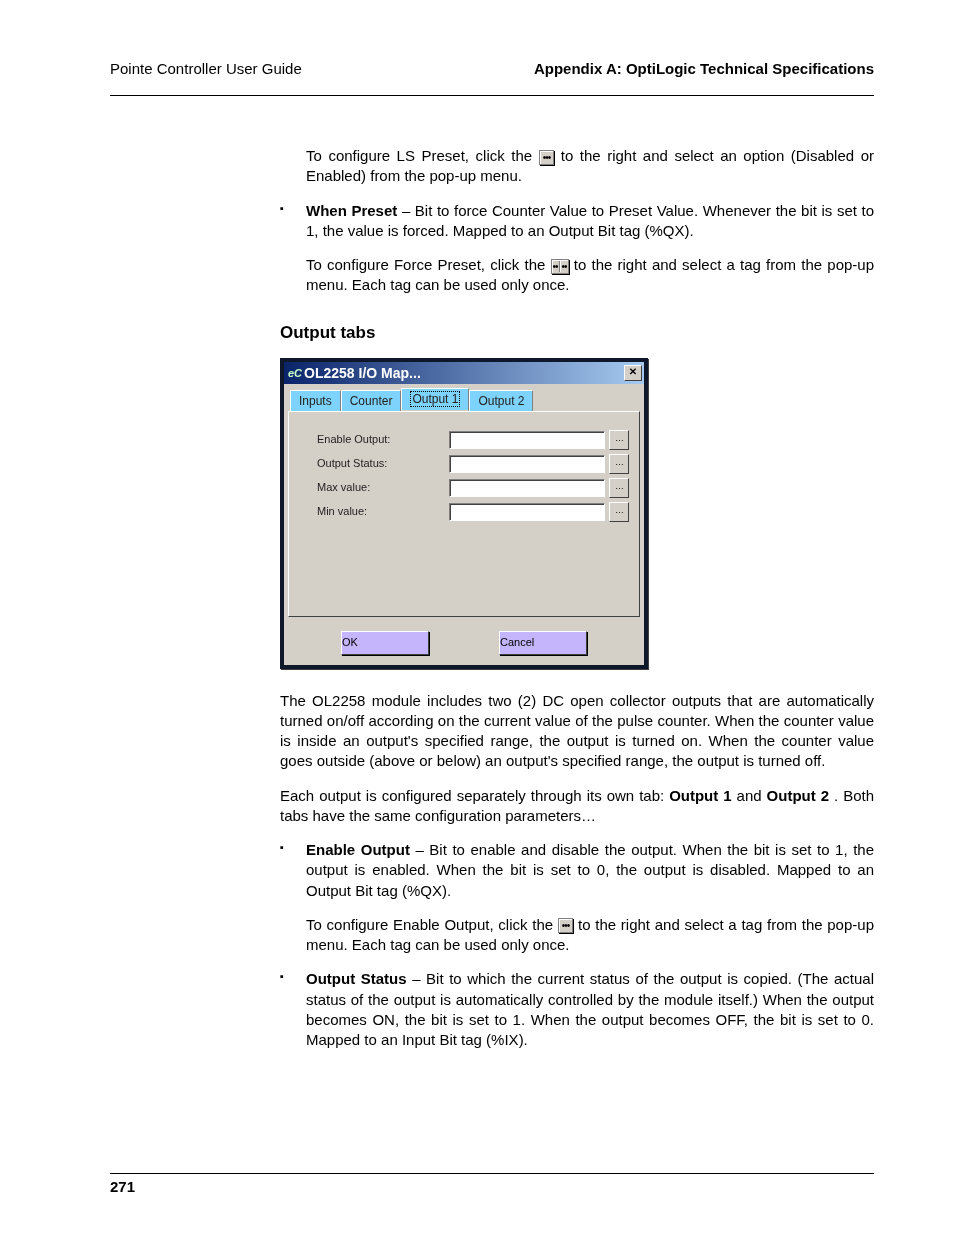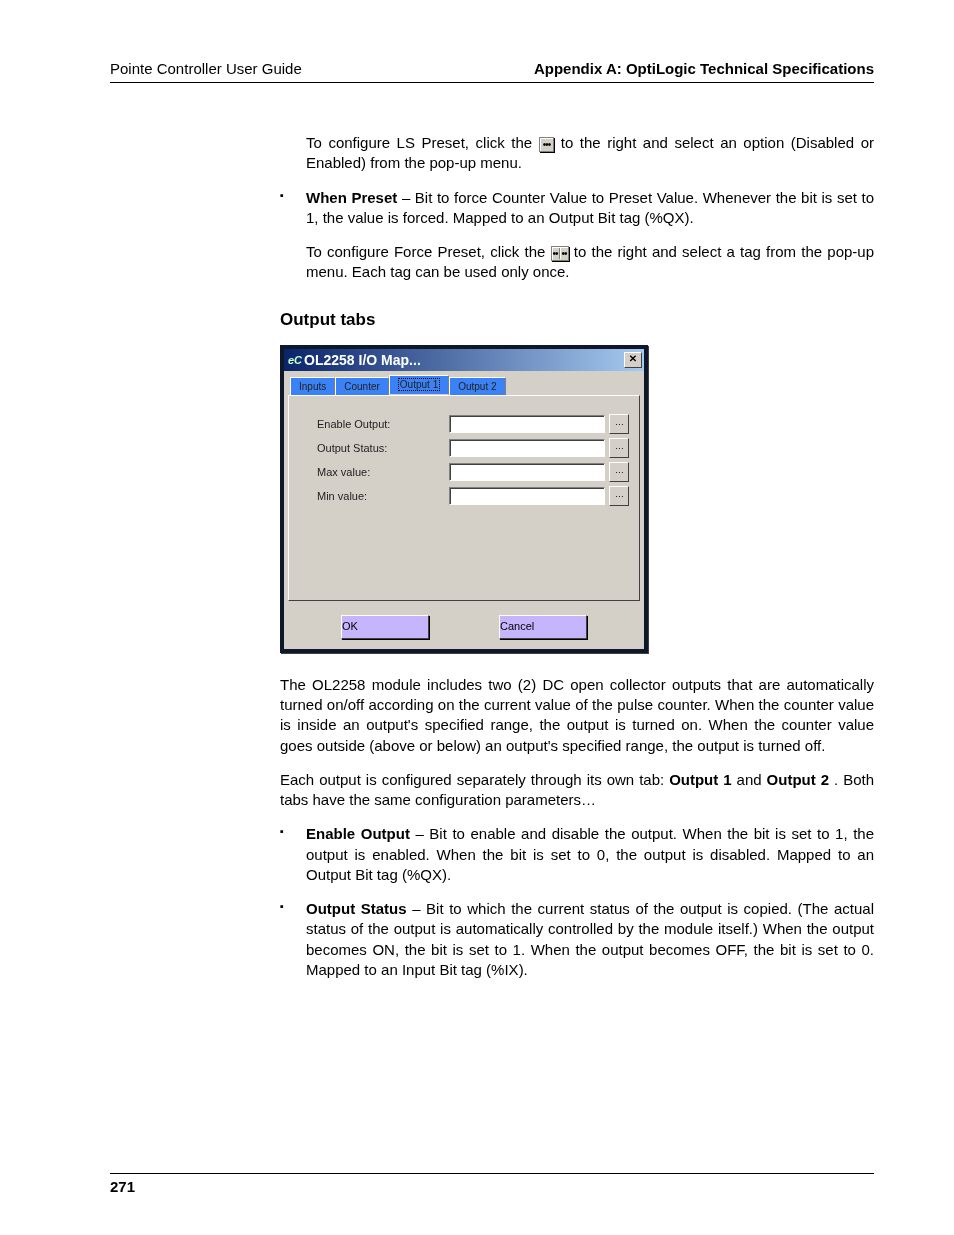--- a/index.html
+++ b/index.html
@@ -15,21 +15,21 @@
     position: relative;
     box-sizing: border-box;
     padding: 60px 80px 40px 110px;
     background: #fff;
   }
   .header-row {
     display: flex;
     justify-content: space-between;
     align-items: flex-end;
     border-bottom: 1px solid #000;
-    padding-bottom: 5px;
+    padding-bottom: 18px;
     margin-bottom: 50px;
   }
   .header-left {
     font-size: 15px;
   }
   .header-right {
     font-size: 15px;
     font-weight: 700;
   }
   .body-area {
@@ -147,26 +147,26 @@
     line-height: 12px;
     cursor: default;
   }
   .dlg-tabs {
     display: flex;
     align-items: flex-end;
     padding: 4px 4px 0 6px;
     gap: 0;
   }
   .tab {
-    background: #3b82f6;
+    background: #7dd3fc;
     border-top: 1px solid #fff;
     border-left: 1px solid #fff;
     border-right: 1px solid #808080;
     padding: 2px 8px 2px 8px;
-    font-size: 10px;
+    font-size: 12px;
     position: relative;
     top: 1px;
     color: #222;
     cursor: default;
   }
   .tab.active {
     border-bottom: 1px solid #d4d0c8;
     top: 0;
     z-index: 2;
   }
@@ -339,20 +339,25 @@
       <span> and </span>
       <b>Output 2</b>
       <span>. Both tabs have the same configuration parameters…</span>
     </p>
 
     <p class="bullet">
       <b>Enable Output</b>
       <span> – Bit to enable and disable the output. When the bit is set to 1, the output is enabled. When the bit is set to 0, the output is disabled. Mapped to an Output Bit tag (%QX).</span>
     </p>
 
+    <p class="indented-para">
+      <span>To configure Enable Output, click the </span>
+      <span class="inline-btn">•••</span>
+      <span> to the right and select a tag from the pop-up menu. Each tag can be used only once.</span>
+    </p>
 
     <p class="bullet">
       <b>Output Status</b>
       <span> – Bit to which the current status of the output is copied. (The actual status of the output is automatically controlled by the module itself.) When the output becomes ON, the bit is set to 1. When the output becomes OFF, the bit is set to 0. Mapped to an Input Bit tag (%IX).</span>
     </p>
 
   </div>
 
   <div class="page-footer">
     <span>271</span>

